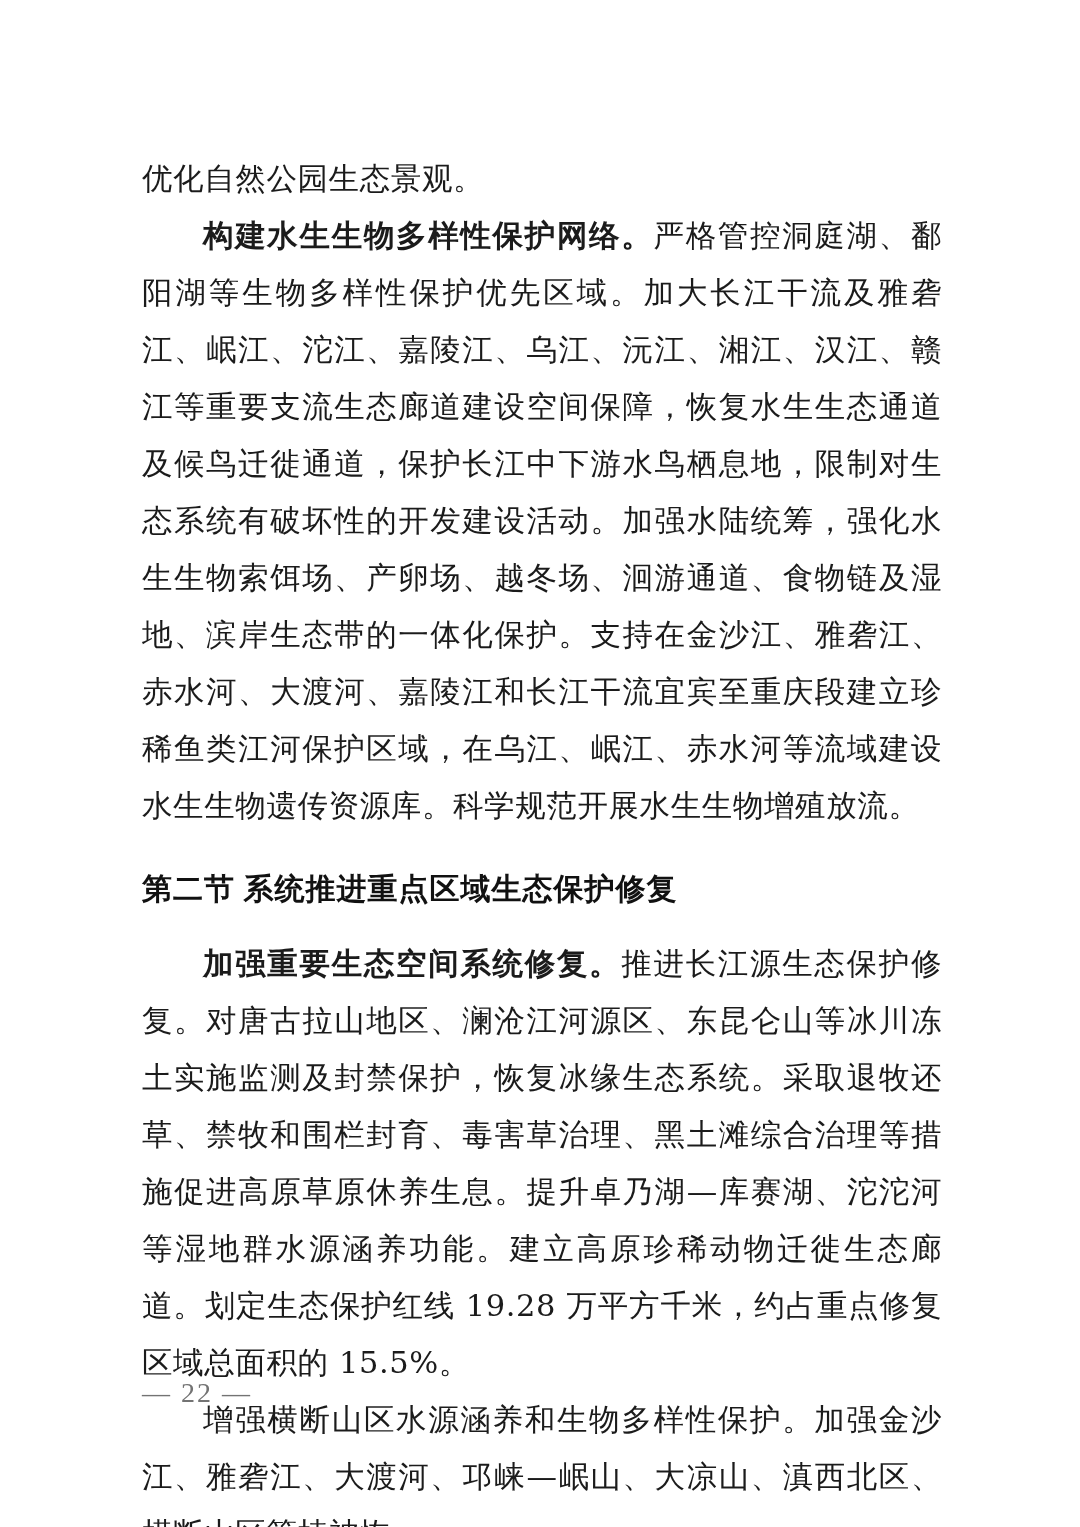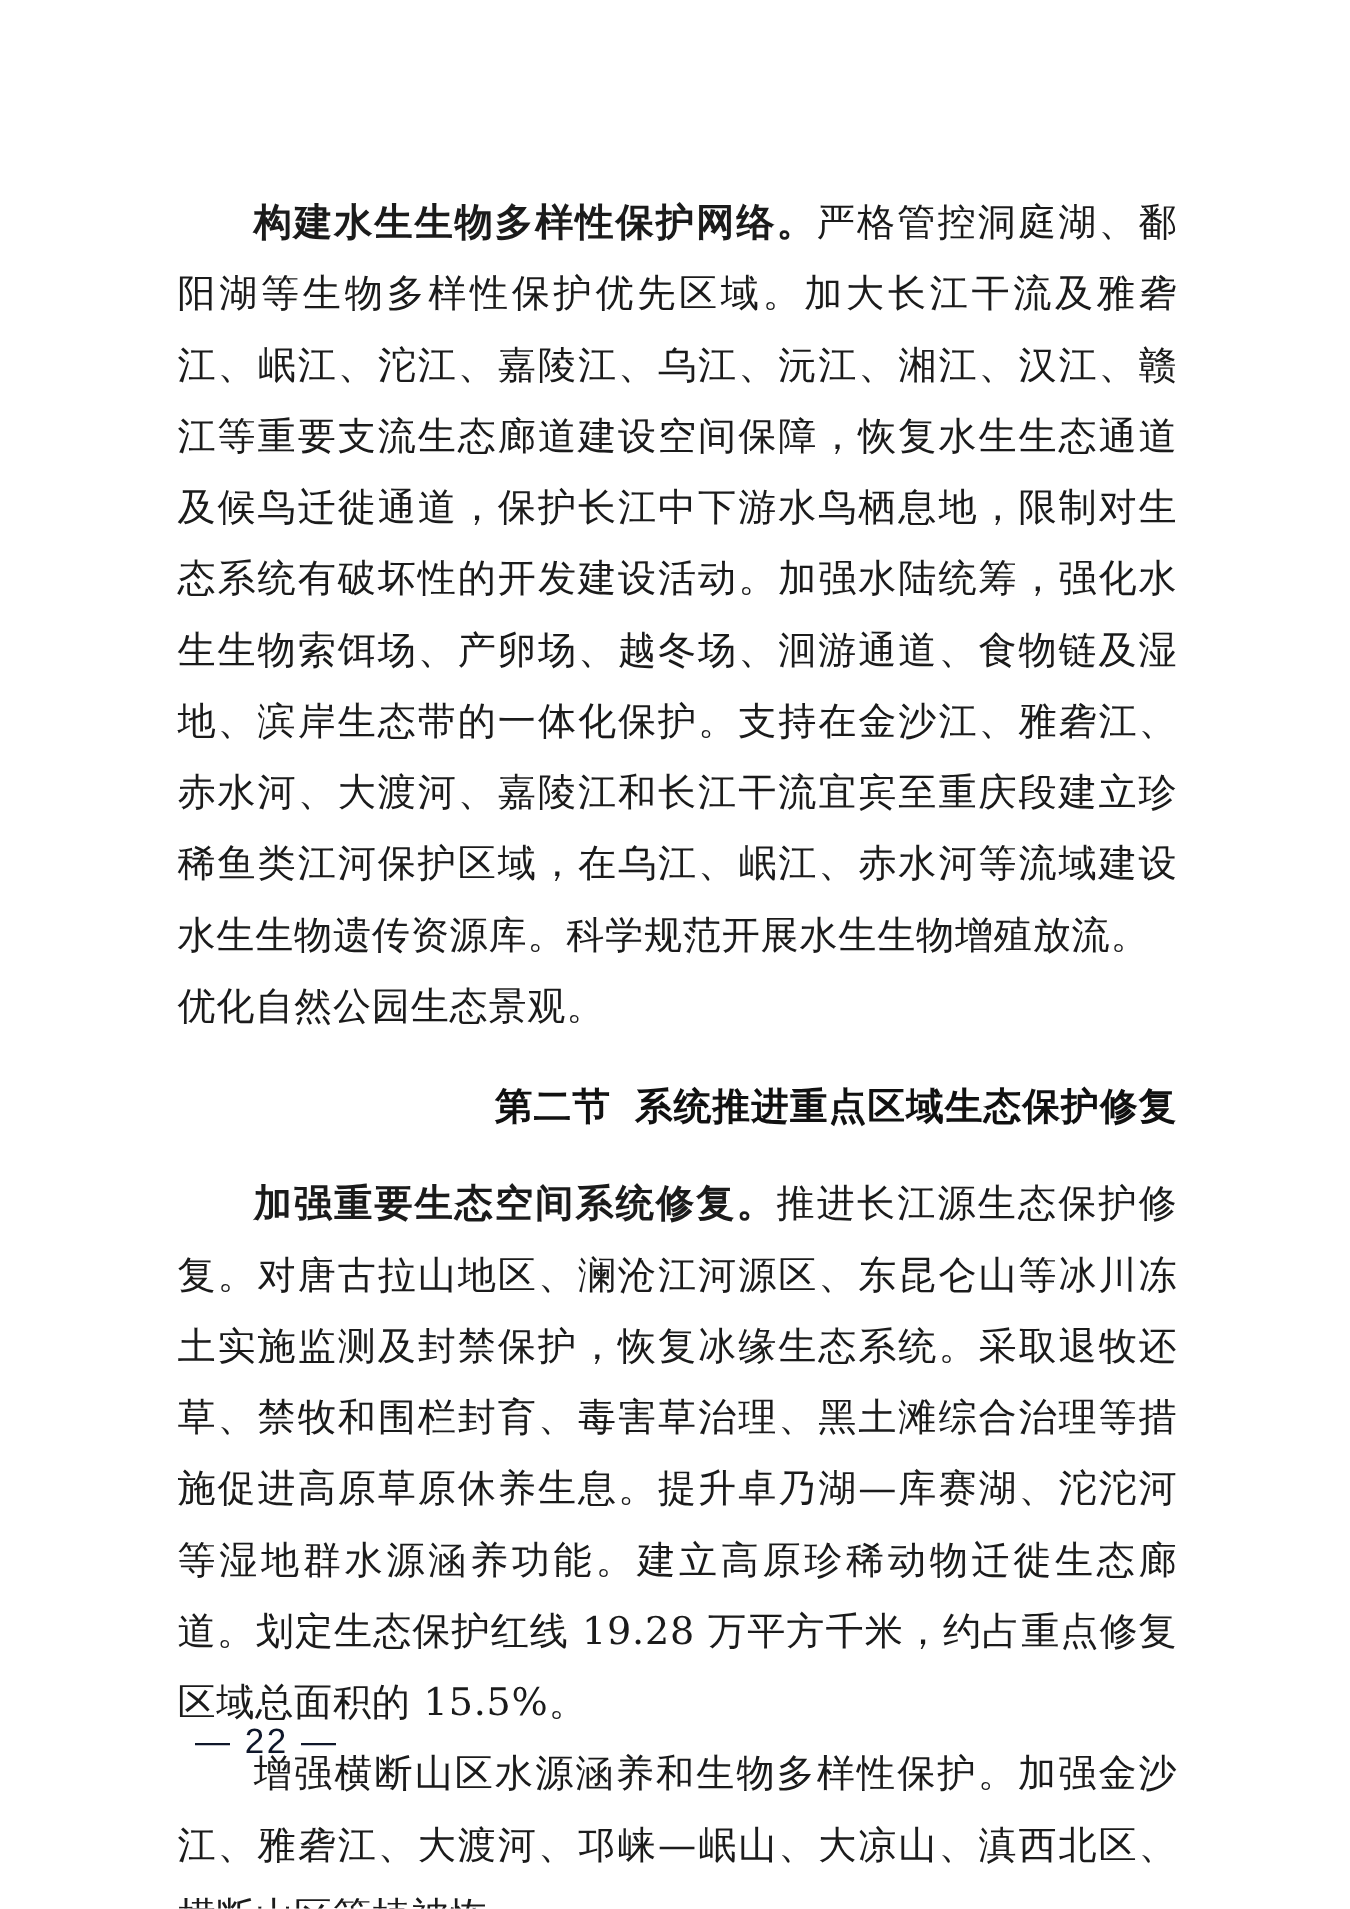--- a/index.html
+++ b/index.html
@@ -29,51 +29,51 @@
     text-align: justify;
     text-justify: inter-ideograph;
     letter-spacing: 0.6px;
     margin: 0 0 0 0;
     color: #1b1b1b;
   }
   .para.indent {
     text-indent: 61px;
   }
   .section-heading {
-    font-family: Liberation Mono, monospace;
+    font-family: Liberation Serif, serif;
     font-size: 30px;
     font-weight: bold;
-    text-align: right;
+    text-align: left;
     line-height: 57px;
     margin: 26px 0 18px 0;
     letter-spacing: 1px;
     color: #111111;
   }
   .bold-lead {
     font-weight: bold;
   }
   .footer {
     position: absolute;
-    left: 156px;
+    left: 142px;
     bottom: 118px;
     font-size: 28px;
     letter-spacing: 2px;
-    color: #0f172a;
-    font-family: Liberation Sans, sans-serif;
+    color: #737373;
+    font-family: Liberation Serif, serif;
   }
 </style>
 </head>
 <body>
 
 <div class="page">
   <div class="content">
 
+    <p class="para">优化自然公园生态景观。</p>
+
     <p class="para indent"><span class="bold-lead">构建水生生物多样性保护网络。</span><span>严格管控洞庭湖、鄱阳湖等生物多样性保护优先区域。加大长江干流及雅砻江、岷江、沱江、嘉陵江、乌江、沅江、湘江、汉江、赣江等重要支流生态廊道建设空间保障，恢复水生生态通道及候鸟迁徙通道，保护长江中下游水鸟栖息地，限制对生态系统有破坏性的开发建设活动。加强水陆统筹，强化水生生物索饵场、产卵场、越冬场、洄游通道、食物链及湿地、滨岸生态带的一体化保护。支持在金沙江、雅砻江、赤水河、大渡河、嘉陵江和长江干流宜宾至重庆段建立珍稀鱼类江河保护区域，在乌江、岷江、赤水河等流域建设水生生物遗传资源库。科学规范开展水生生物增殖放流。</span></p>
-
-    <p class="para">优化自然公园生态景观。</p>
 
     <h2 class="section-heading">第二节 系统推进重点区域生态保护修复</h2>
 
     <p class="para indent"><span class="bold-lead">加强重要生态空间系统修复。</span><span>推进长江源生态保护修复。对唐古拉山地区、澜沧江河源区、东昆仑山等冰川冻土实施监测及封禁保护，恢复冰缘生态系统。采取退牧还草、禁牧和围栏封育、毒害草治理、黑土滩综合治理等措施促进高原草原休养生息。提升卓乃湖—库赛湖、沱沱河等湿地群水源涵养功能。建立高原珍稀动物迁徙生态廊道。划定生态保护红线 19.28 万平方千米，约占重点修复区域总面积的 15.5%。</span></p>
 
     <p class="para indent">增强横断山区水源涵养和生物多样性保护。加强金沙江、雅砻江、大渡河、邛崃—岷山、大凉山、滇西北区、横断山区等植被恢</p>
 
   </div>
 
   <div class="footer">— 22 —</div>

